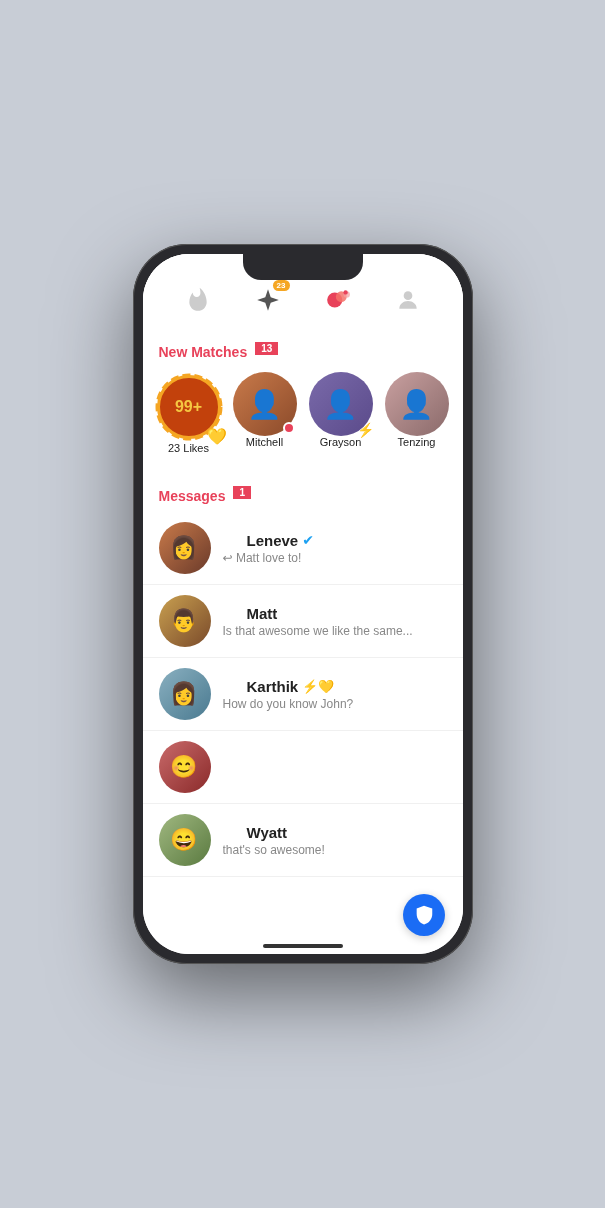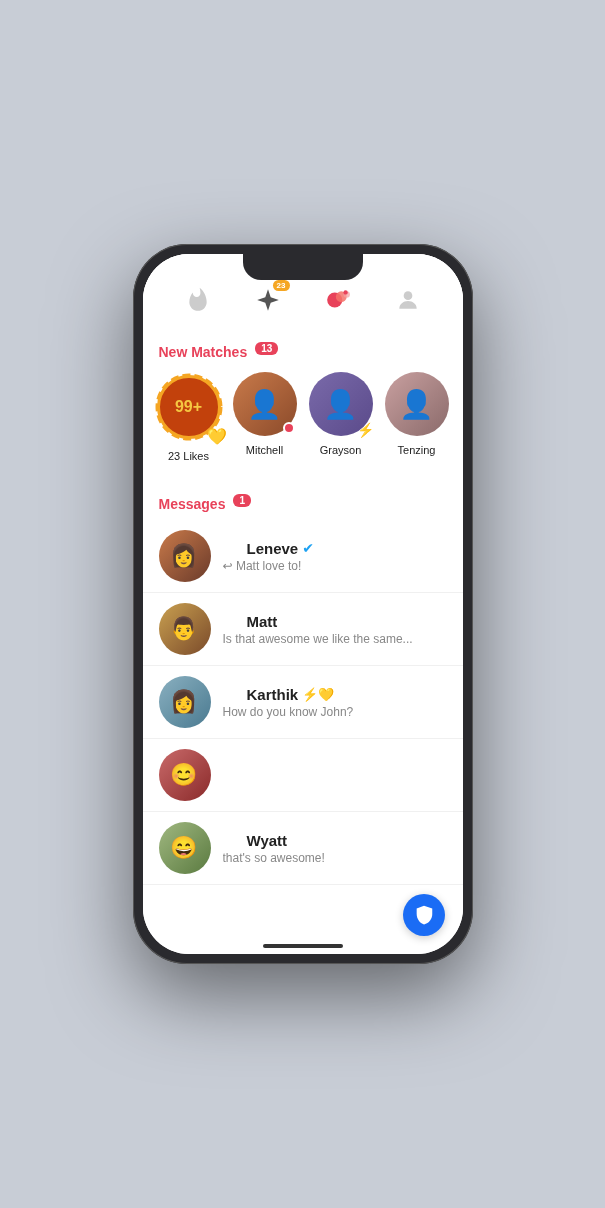--- a/index.html
+++ b/index.html
@@ -96,21 +96,21 @@
     }
     .section-title {
       font-size: 14px;
       font-weight: 700;
       color: #e8425a;
       margin-top: 8px;
     }
     .section-badge {
       background: #e8425a;
       color: #fff;
-      border-radius: 6px;
+      border-radius: 0;
       font-size: 10px;
       font-weight: bold;
       padding: 1px 6px;
     }
     
     .matches-row {
       display: flex;
       padding: 4px 10px 14px;
       gap: 4px;
       overflow-x: auto;
@@ -128,21 +128,20 @@
       overflow: hidden;
       background: #ccc;
       display: flex;
       align-items: center;
       justify-content: center;
     }
     .match-name {
       font-size: 11px;
       color: #222;
       text-align: right;
-      margin-top: 8px;
     }
     
     .likes-avatar {
       width: 64px;
       height: 64px;
       border-radius: 50%;
       background: #c2410c;
       border: 3px solid #f5a623;
       display: flex;
       align-items: center;

